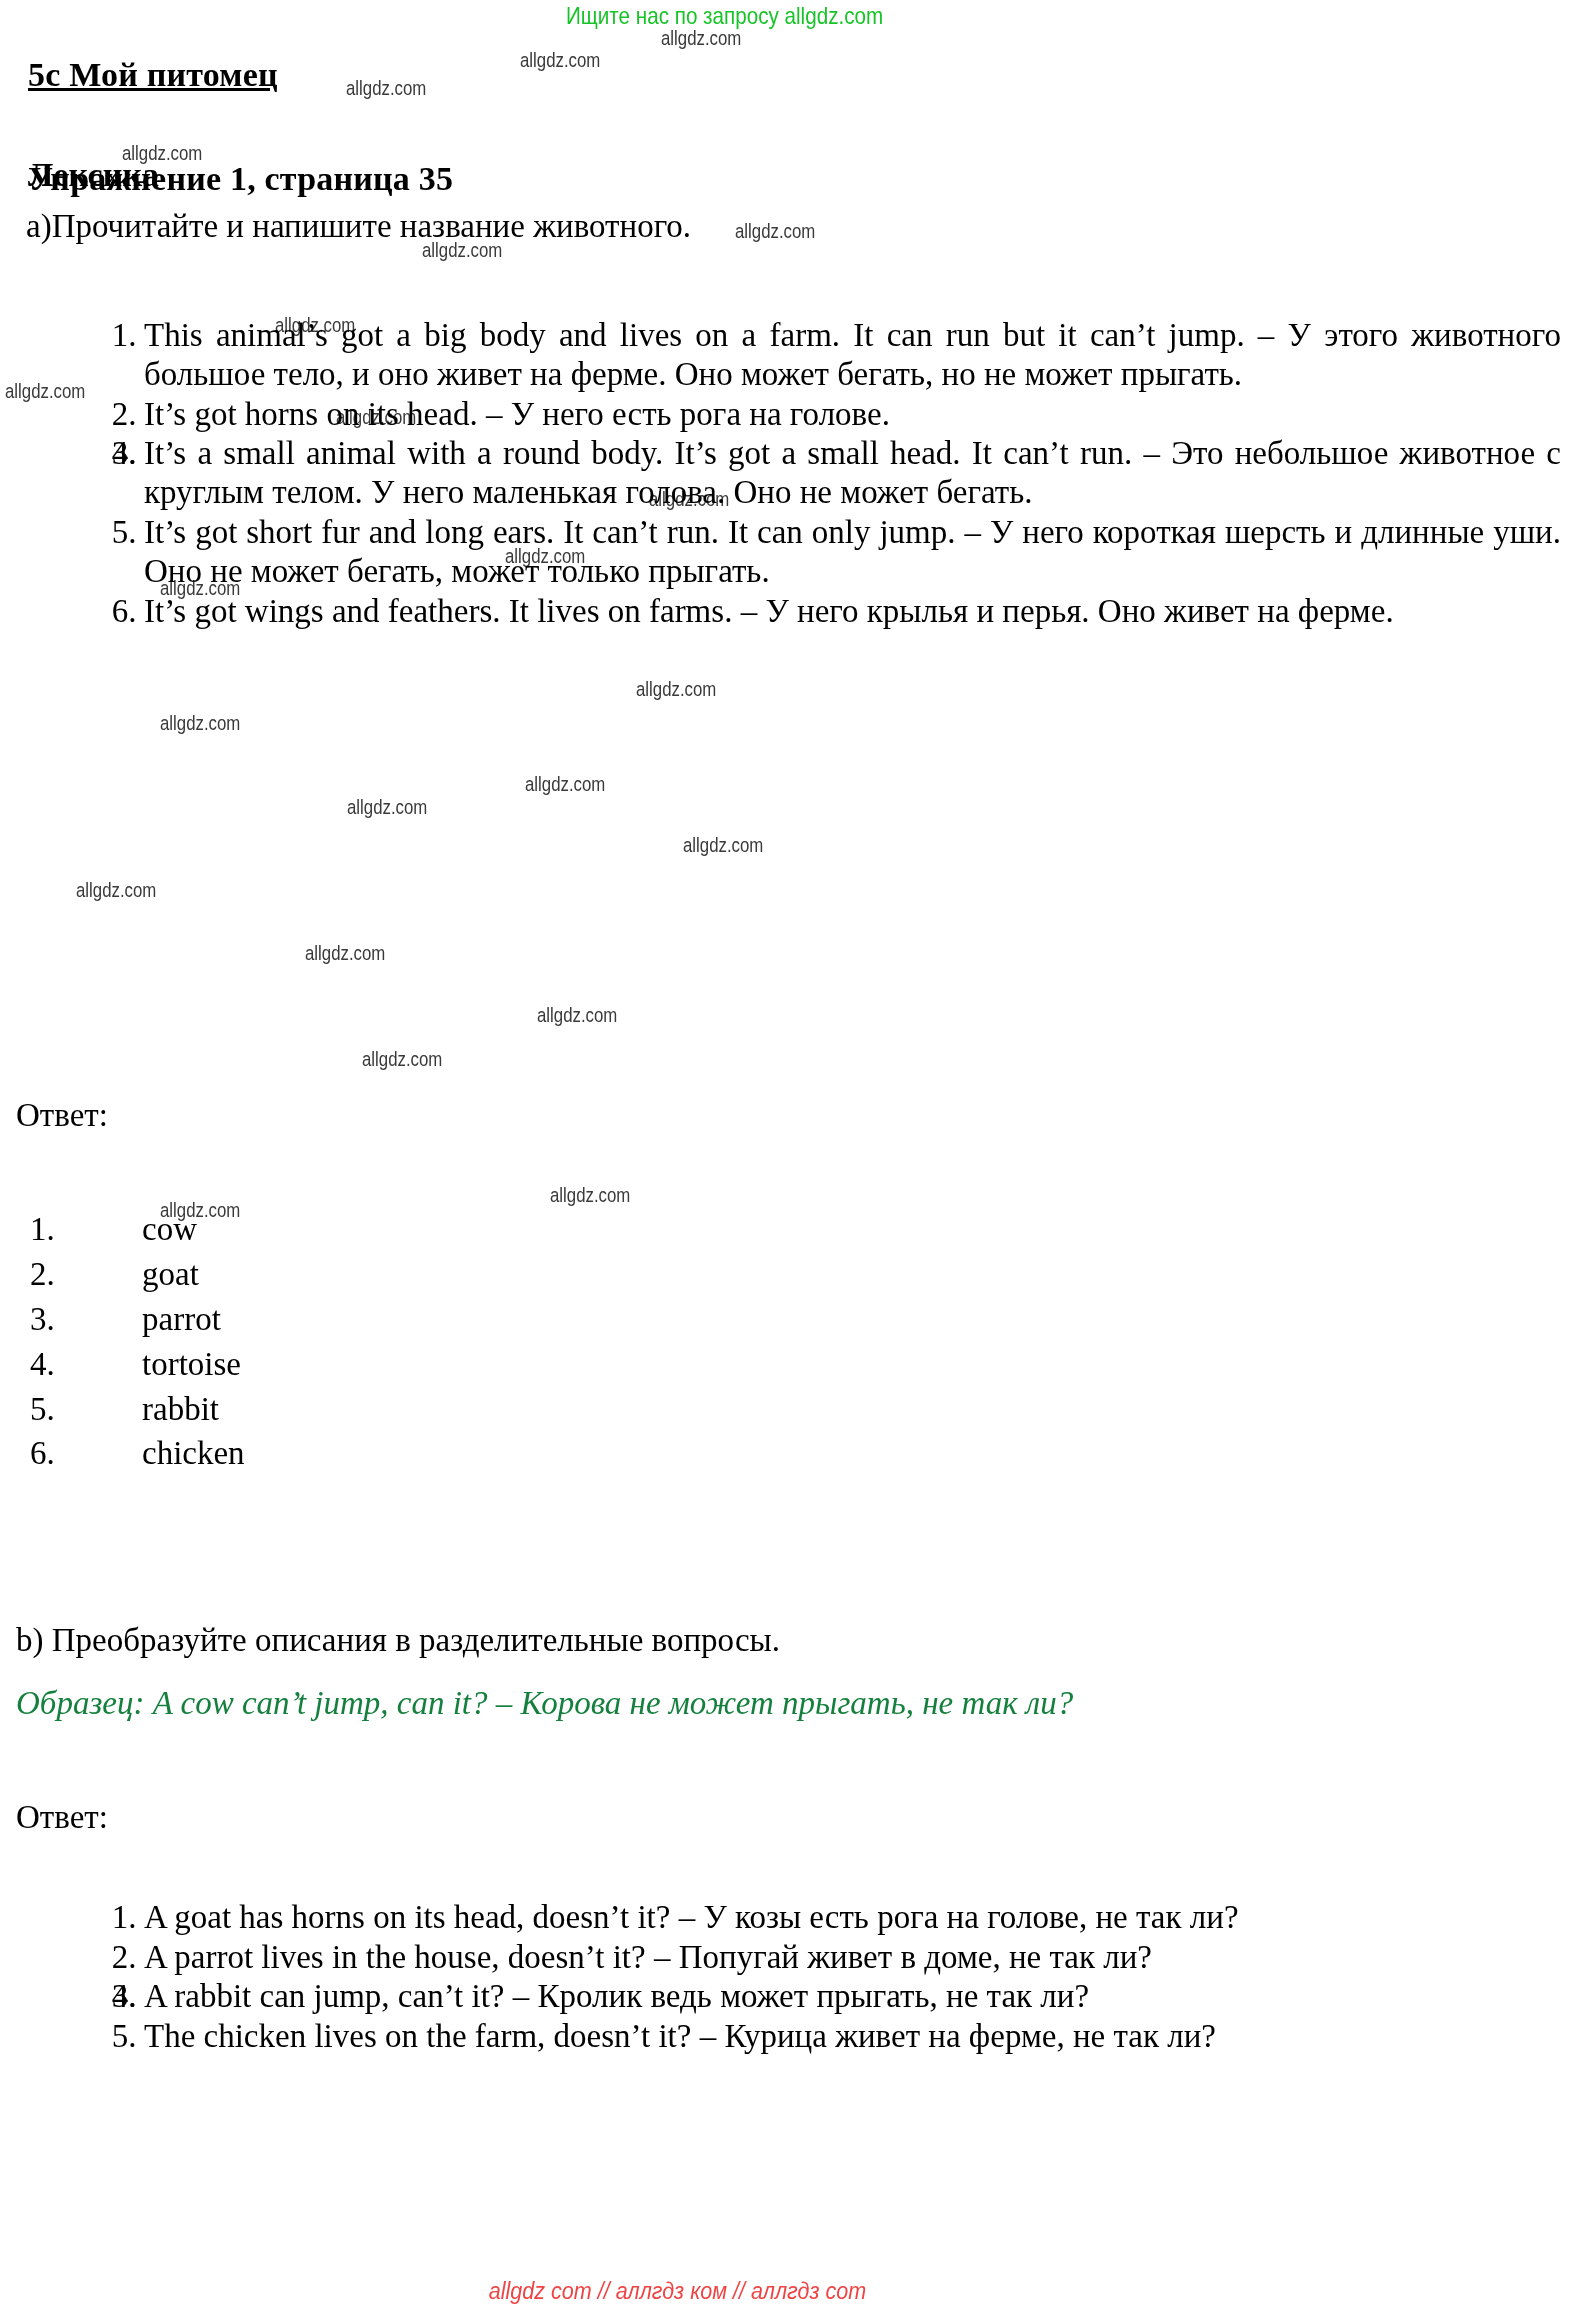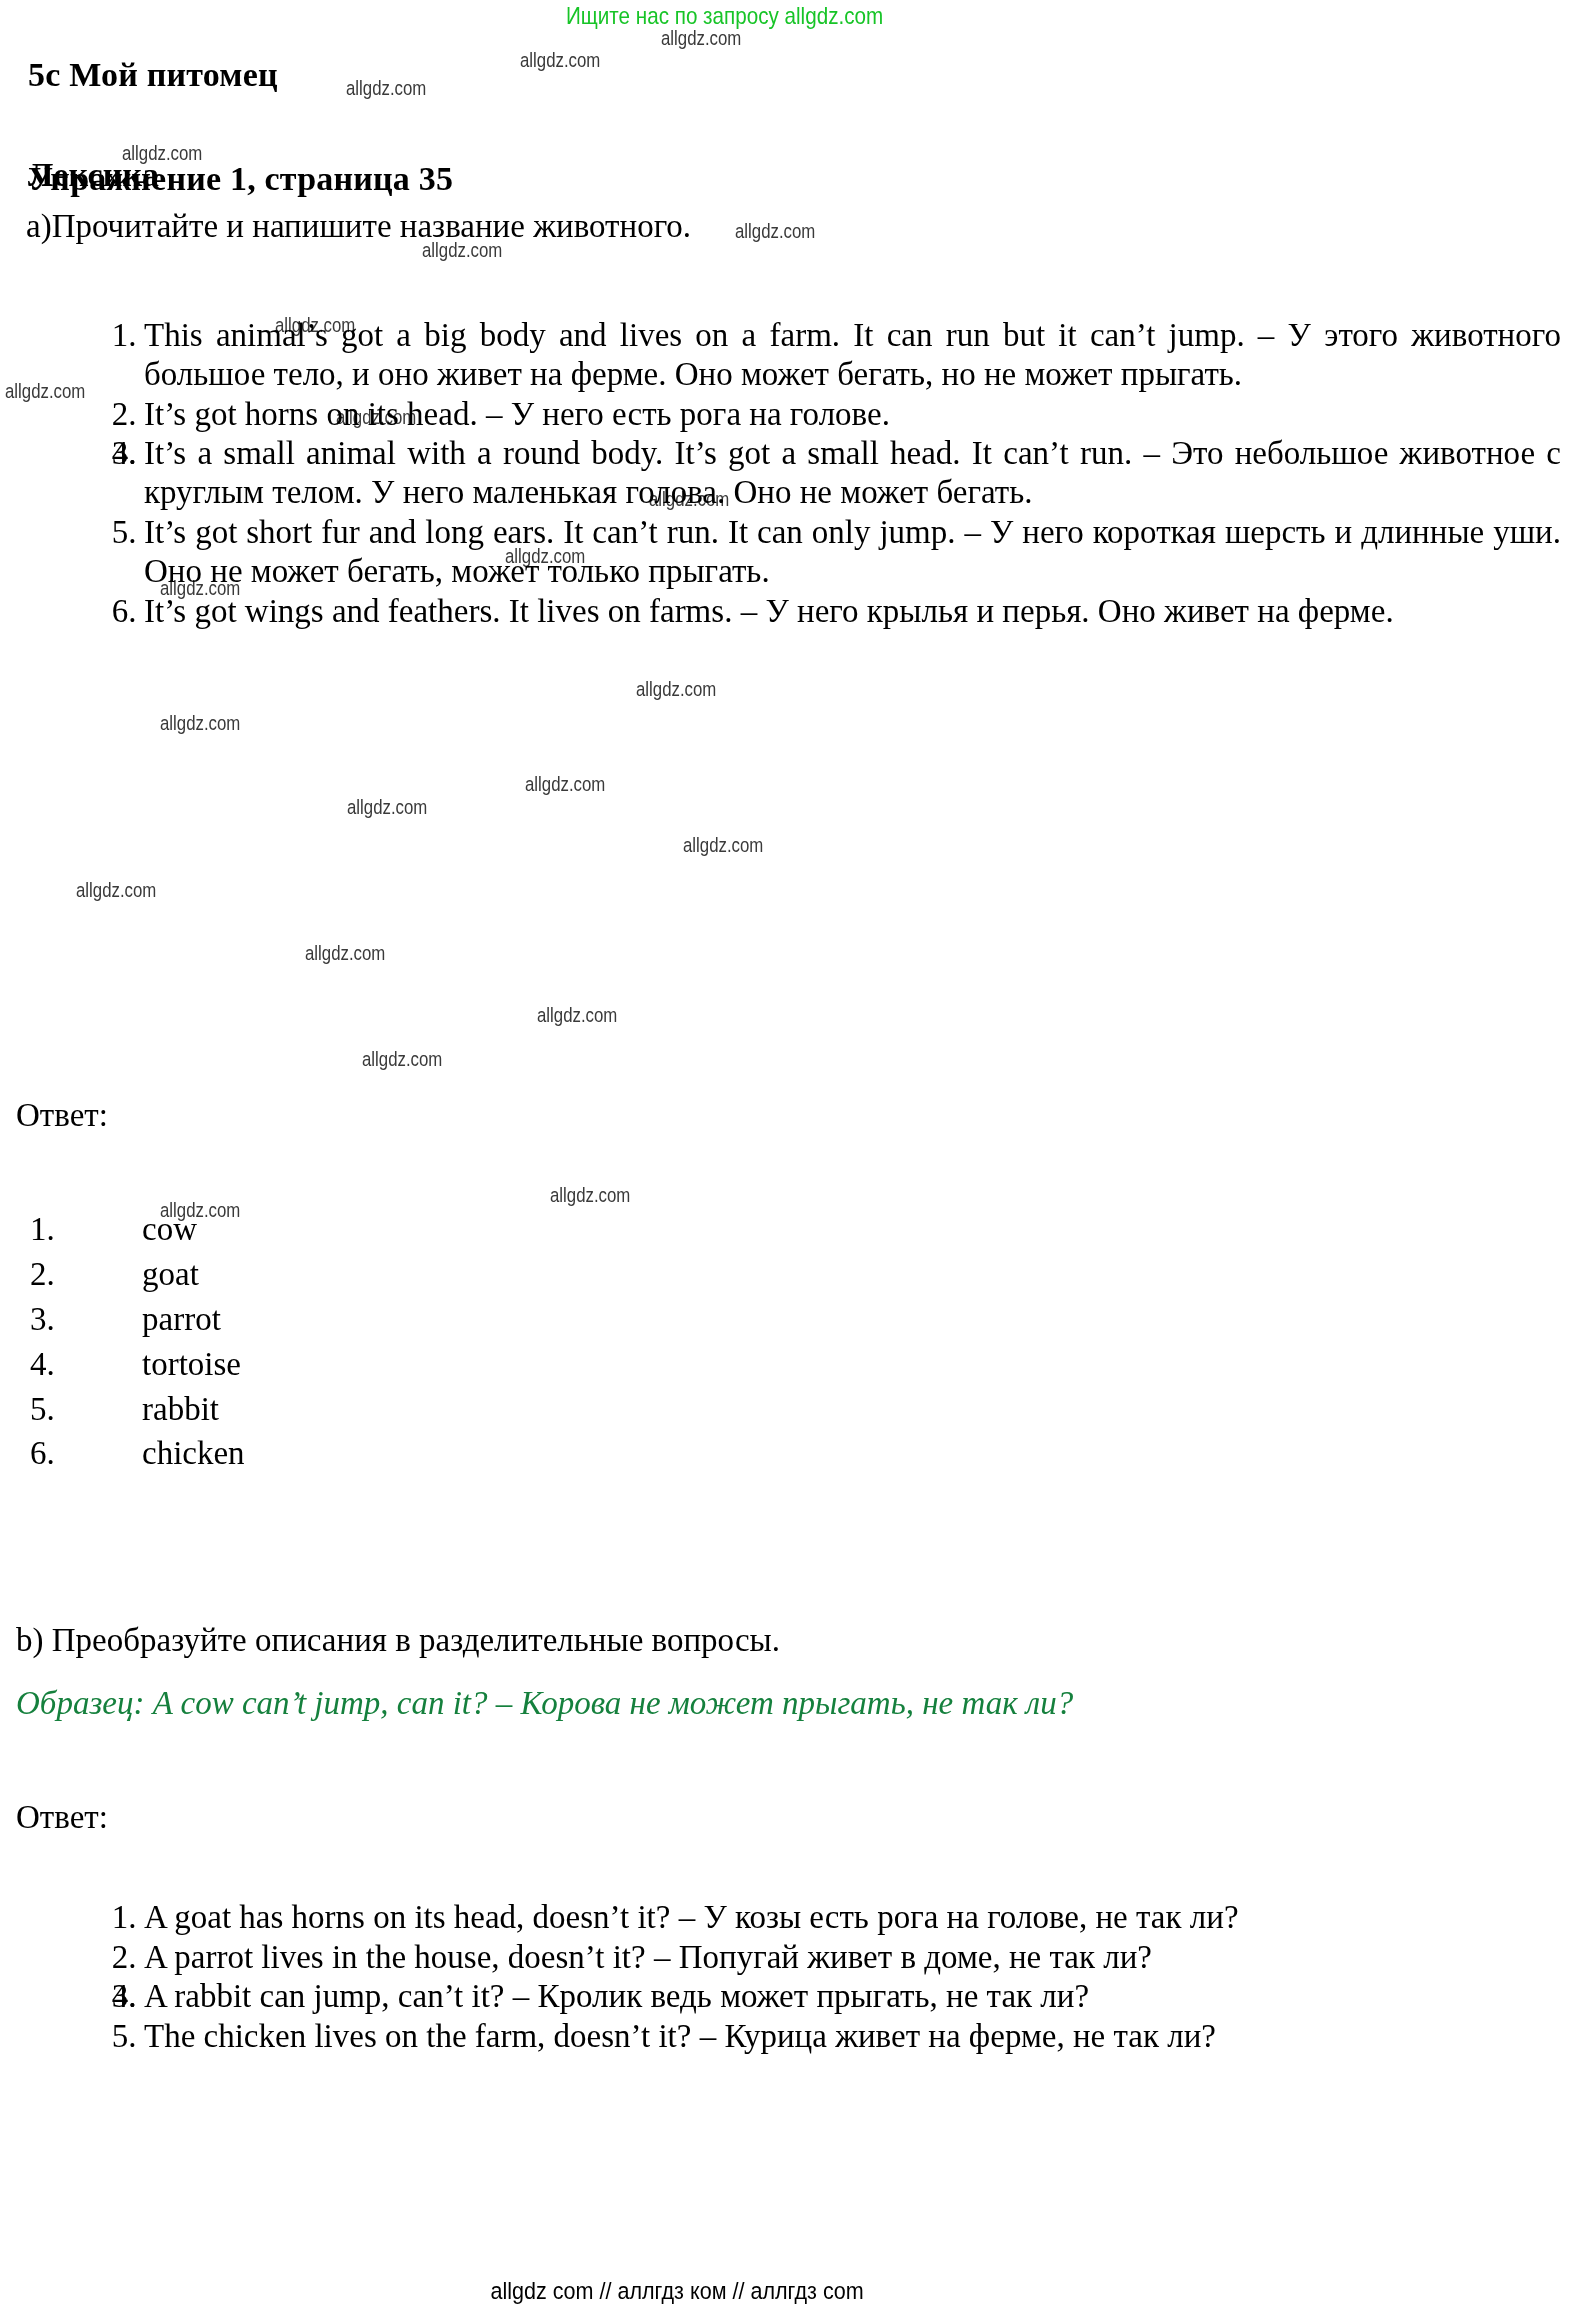--- a/index.html
+++ b/index.html
@@ -42,42 +42,43 @@
   }
 
   .footer-line {
     position: absolute;
     left: 0;
     top: 2277px;
     width: 1355px;
     text-align: center;
     font-family: "Liberation Sans", "DejaVu Sans", sans-serif;
     font-size: 24.5px;
-    color: #000000;
-    white-space: nowrap;
+    color: #ef4444;
+    white-space: nowrap;
+    font-style: italic;
   }
   .footer-line span { display: inline-block; transform: scaleX(0.88); }
 
   
   .doc {
     position: absolute;
     left: 0;
     top: 0;
     width: 1581px;
   }
 
   .h-line {
     position: absolute;
     font-weight: bold;
     font-size: 34px;
     line-height: 1.0;
     white-space: nowrap;
     letter-spacing: 0.2px;
   }
-  #title-1 { left: 28px; top: 58px; }
+  #title-1 { left: 28px; top: 58px; text-decoration: underline; }
   #title-2 { left: 28px; top: 110px; margin-top: 48px; }
   #title-3 { left: 28px; top: 162px; }
 
   .para {
     position: absolute;
     font-size: 33px;
     line-height: 1.18;
   }
 
   #intro-a {

